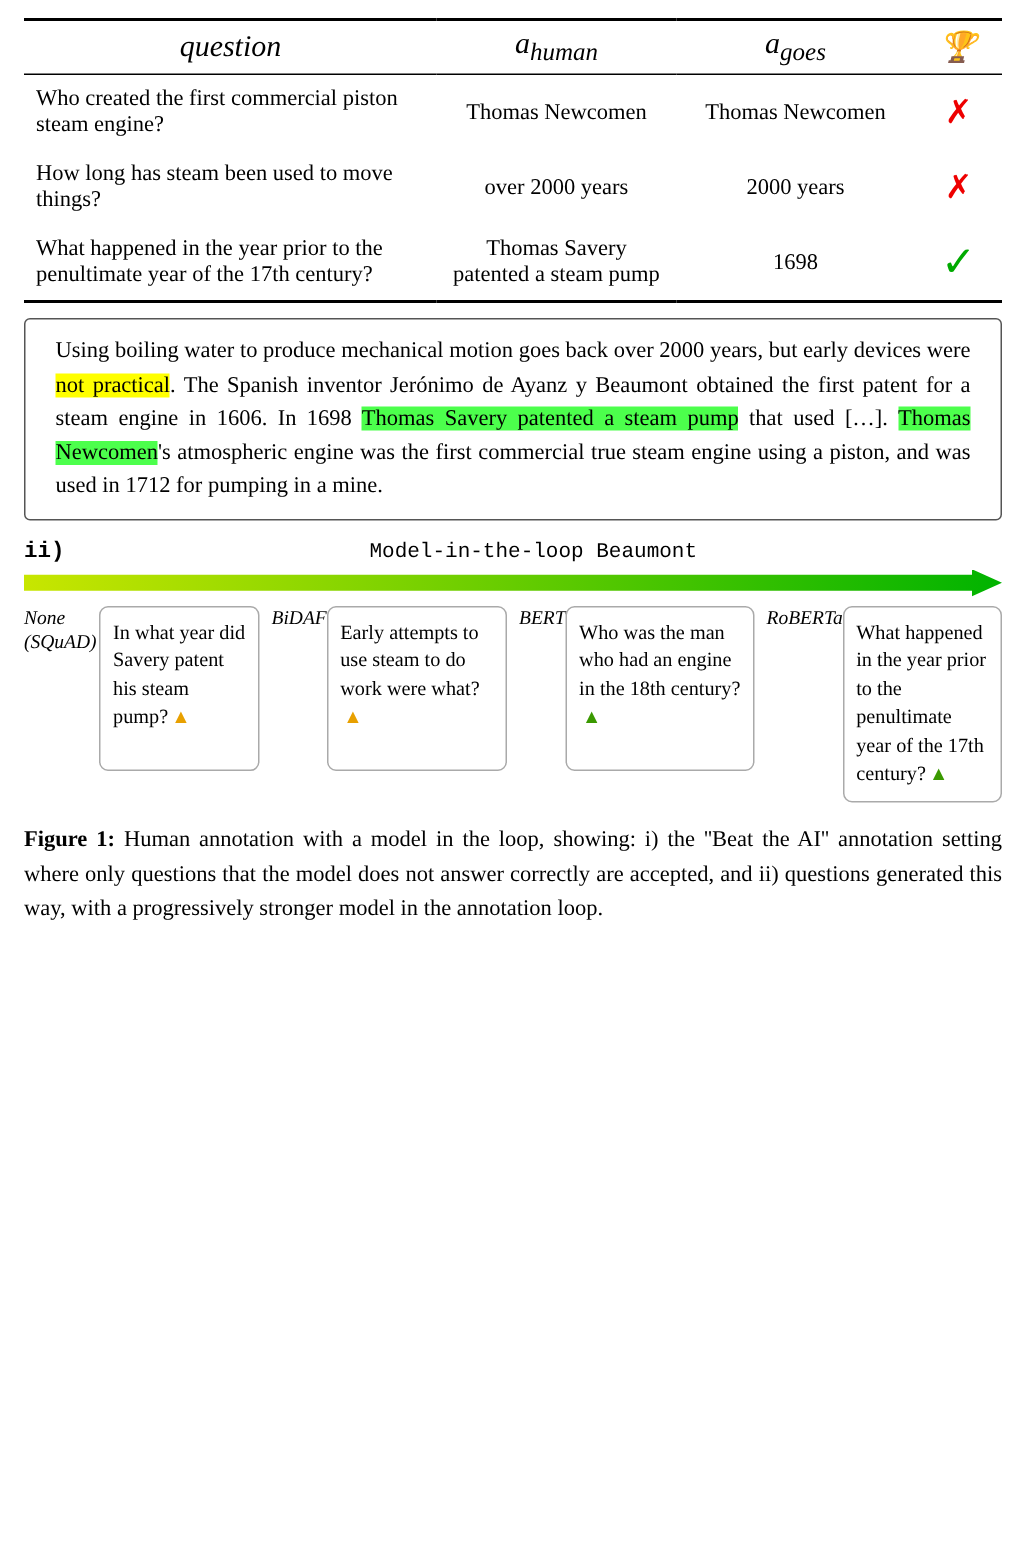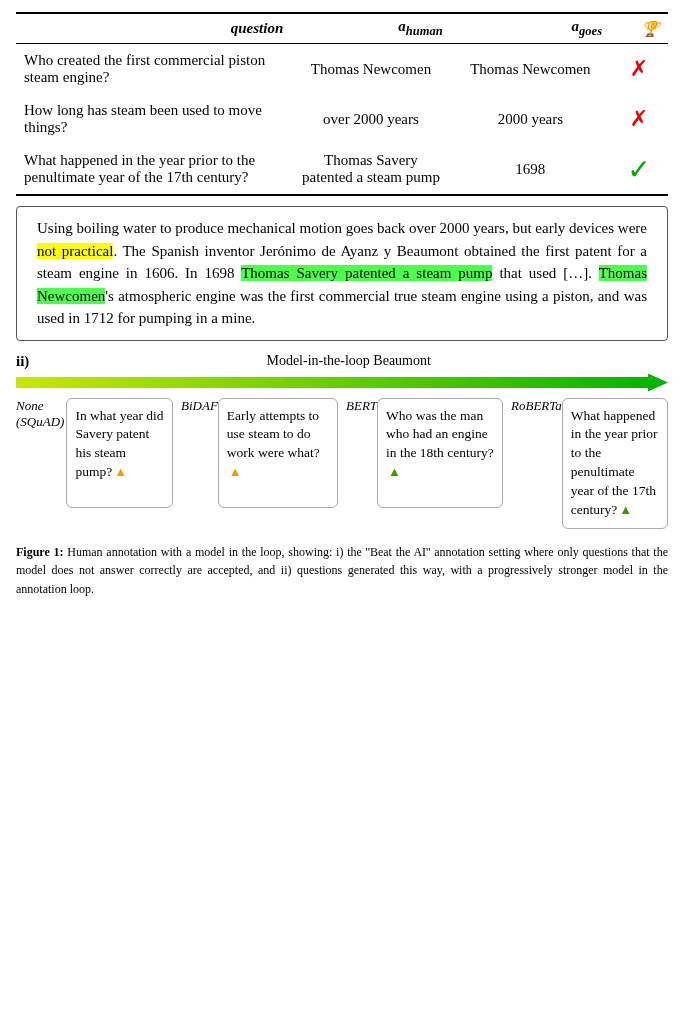--- a/index.html
+++ b/index.html
@@ -13,26 +13,26 @@
     }
 
     
     .qa-table {
       width: 100%;
       border-collapse: collapse;
       margin-bottom: 10px;
     }
     .qa-table th {
       font-style: italic;
-      font-weight: bold;
-      text-align: right;
+      font-weight: normal;
+      text-align: center;
       border-top: 2px solid #000;
       border-bottom: 1px solid #000;
       padding: 4px 8px;
-      font-size: 15px;
+      font-size: 20px;
     }
     .qa-table td {
       padding: 8px 8px;
       vertical-align: middle;
       text-align: center;
       border: none;
       font-size: 15px;
     }
     .qa-table td.question-col {
       text-align: left;
@@ -129,21 +129,21 @@
       margin-left: 2px;
     }
     .card-triangle-green {
       color: #3a9900;
       font-size: 13px;
       margin-left: 2px;
     }
 
     
     .caption {
-      font-size: 12px;
+      font-size: 15px;
       line-height: 1.55;
       text-align: justify;
       margin-top: 6px;
     }
     .caption-bold {
       font-weight: bold;
     }
   </style>
 </head>
 <body>
@@ -188,21 +188,21 @@
       <td>1698</td>
       <td><span class="icon-correct">✓</span></td>
     </tr>
   </tbody>
 </table>
 
 <div class="passage-box">
   <span>Using boiling water to produce mechanical motion goes back over 2000 years, but early devices were </span><span class="highlight-yellow">not practical</span><span>. The Spanish inventor Jerónimo de Ayanz y Beaumont obtained the first patent for a steam engine in 1606. In 1698 </span><span class="highlight-green">Thomas Savery patented a steam pump</span><span> that used […]. </span><span class="highlight-green">Thomas Newcomen</span><span>'s atmospheric engine was the first commercial true steam engine using a piston, and was used in 1712 for pumping in a mine.</span>
 </div>
 
-<div style="display:flex; align-items:center; margin-bottom:2px;">
+<div style="display:flex; align-items:flex-end; margin-bottom:2px;font-family:Liberation Mono, monospace;">
   <span class="section-ii-label">ii)</span>
   <span class="strength-header" style="flex:1;">Model-in-the-loop Beaumont</span>
 </div>
 
 <div class="arrow-container">
   <div class="arrow-bar"></div>
 </div>
 
 <div class="model-cards">
   <div class="model-col">

